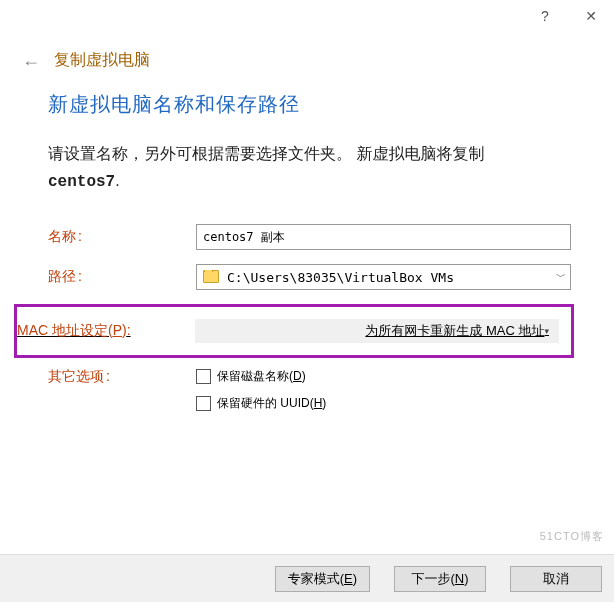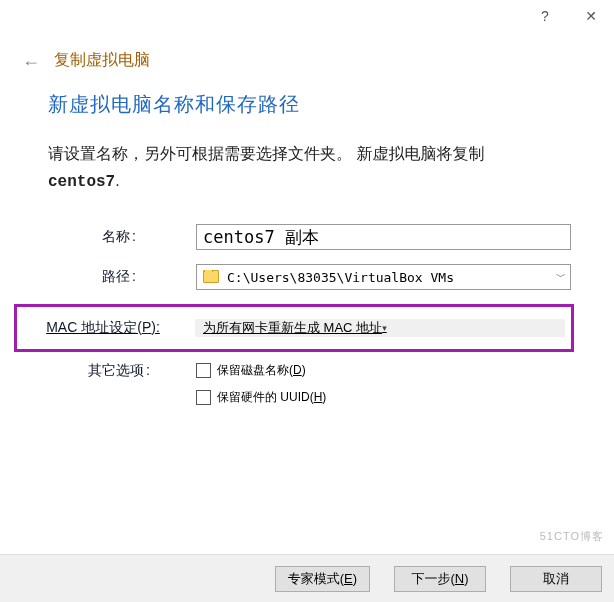--- a/index.html
+++ b/index.html
@@ -50,37 +50,37 @@
     }
     .bold { font-weight: bold; font-family: Liberation Mono, monospace; }
     .form { margin-top: 28px; }
     .form-row {
       display: flex;
       align-items: center;
       margin-bottom: 14px;
     }
     .form-label {
       width: 148px;
-      text-align: center;
+      text-align: left;
       padding-right: 6px;
       font-size: 14px;
-      color: #0f172a;
+      color: #c2410c;
     }
     .colon::after { content: ":"; margin-left: 2px; }
     .form-control {
       flex: 1;
       display: flex;
       align-items: center;
     }
     .text-input {
       width: 375px;
       height: 26px;
       border: 1px solid #999;
       padding: 0 6px;
-      font-size: 17px;
+      font-size: 12px;
       font-family: monospace, "SimSun";
     }
     .path-box {
       width: 375px;
       height: 26px;
       border: 1px solid #999;
       display: flex;
       align-items: center;
       padding: 0 4px 0 6px;
       font-size: 13px;
@@ -104,27 +104,28 @@
       border: 3px solid #a21caf;
       padding: 12px 6px 12px 0;
       margin: 4px 0 10px -34px;
       display: flex;
       align-items: center;
       text-decoration: underline;
     }
     .highlight-box .form-label { width: 178px; }
     .dropdown {
       flex: 1;
-      height: 18px;
+      height: 24px;
       background: #f0f0f0;
       display: flex;
       align-items: center;
-      justify-content: flex-start;
+      justify-content: flex-end;
       padding: 0 10px 0 8px;
       font-size: 13px;
+      margin-right: 6px;
     }
     .tri { color: #444; font-size: 9px; }
     .checkbox-row {
       display: flex; align-items: center;
       margin-bottom: 10px; gap: 6px;
       font-size: 12px;
     }
     .cbox {
       width: 15px; height: 15px;
       border: 1px solid #555;

